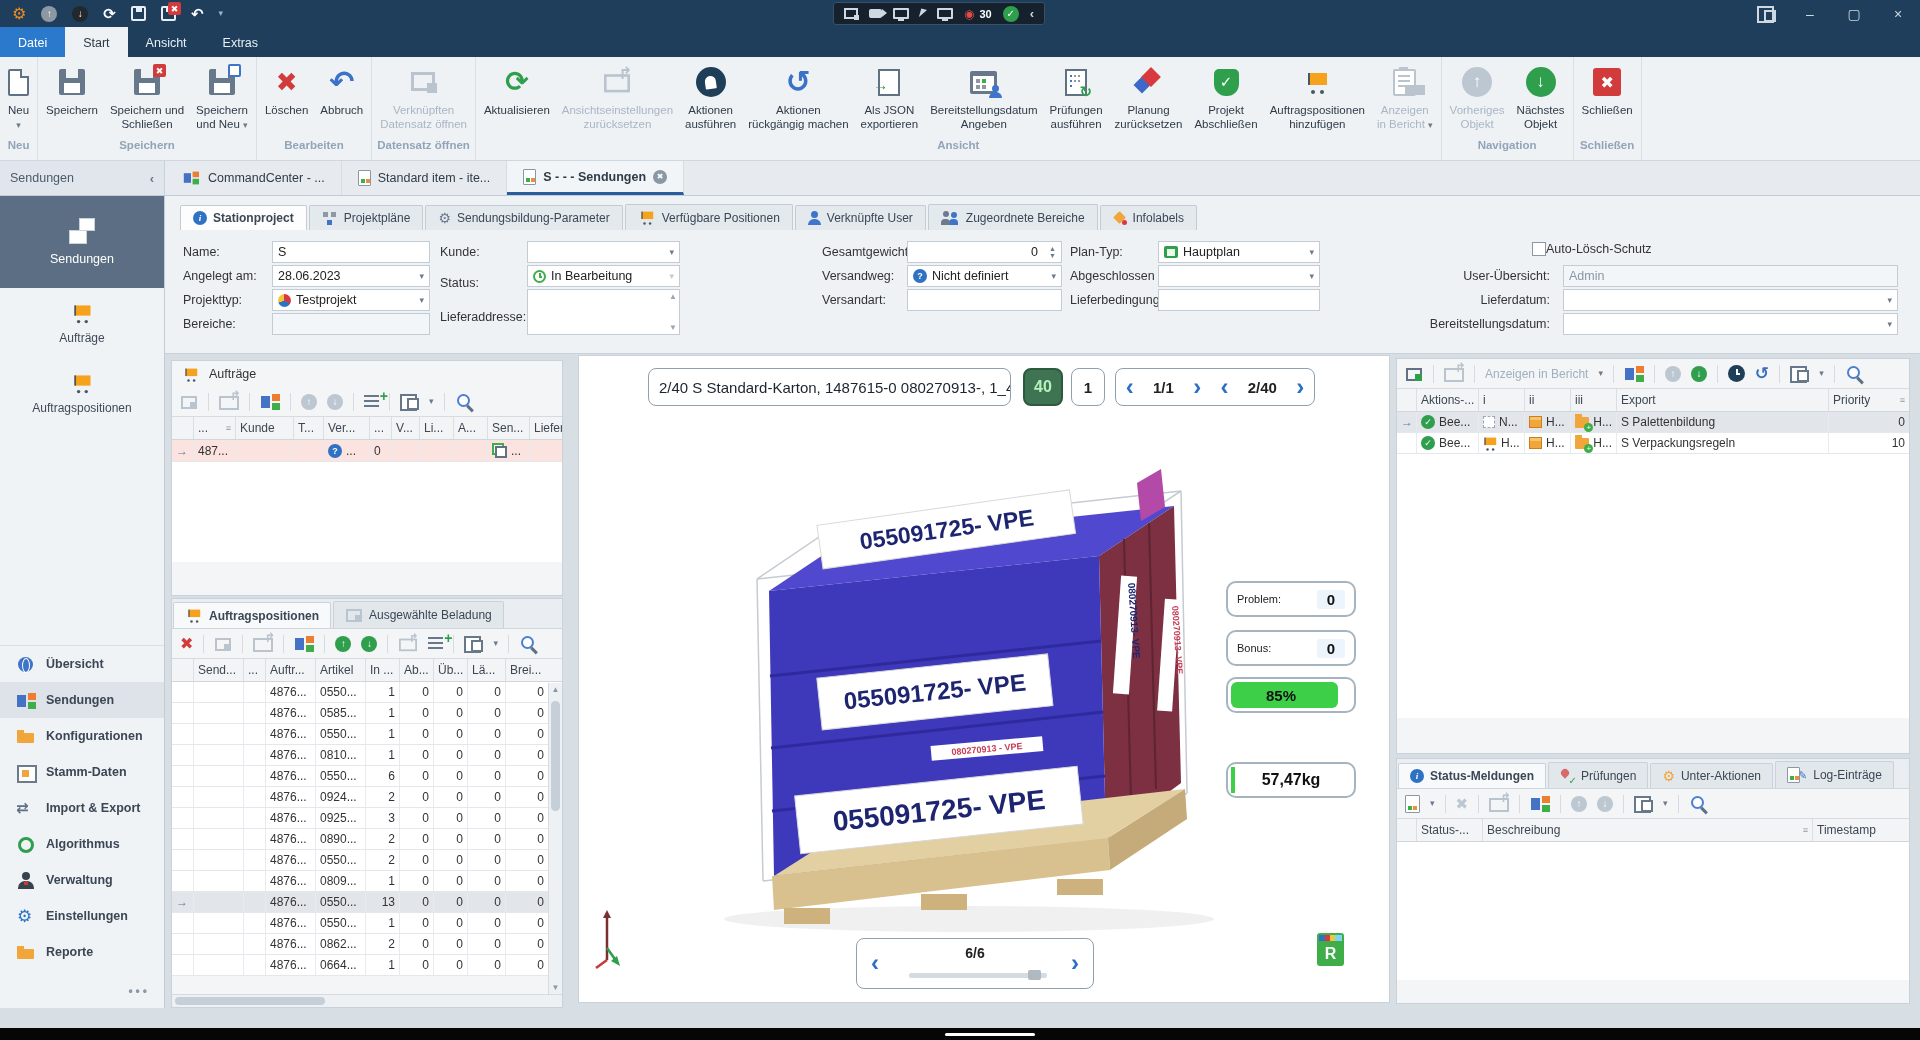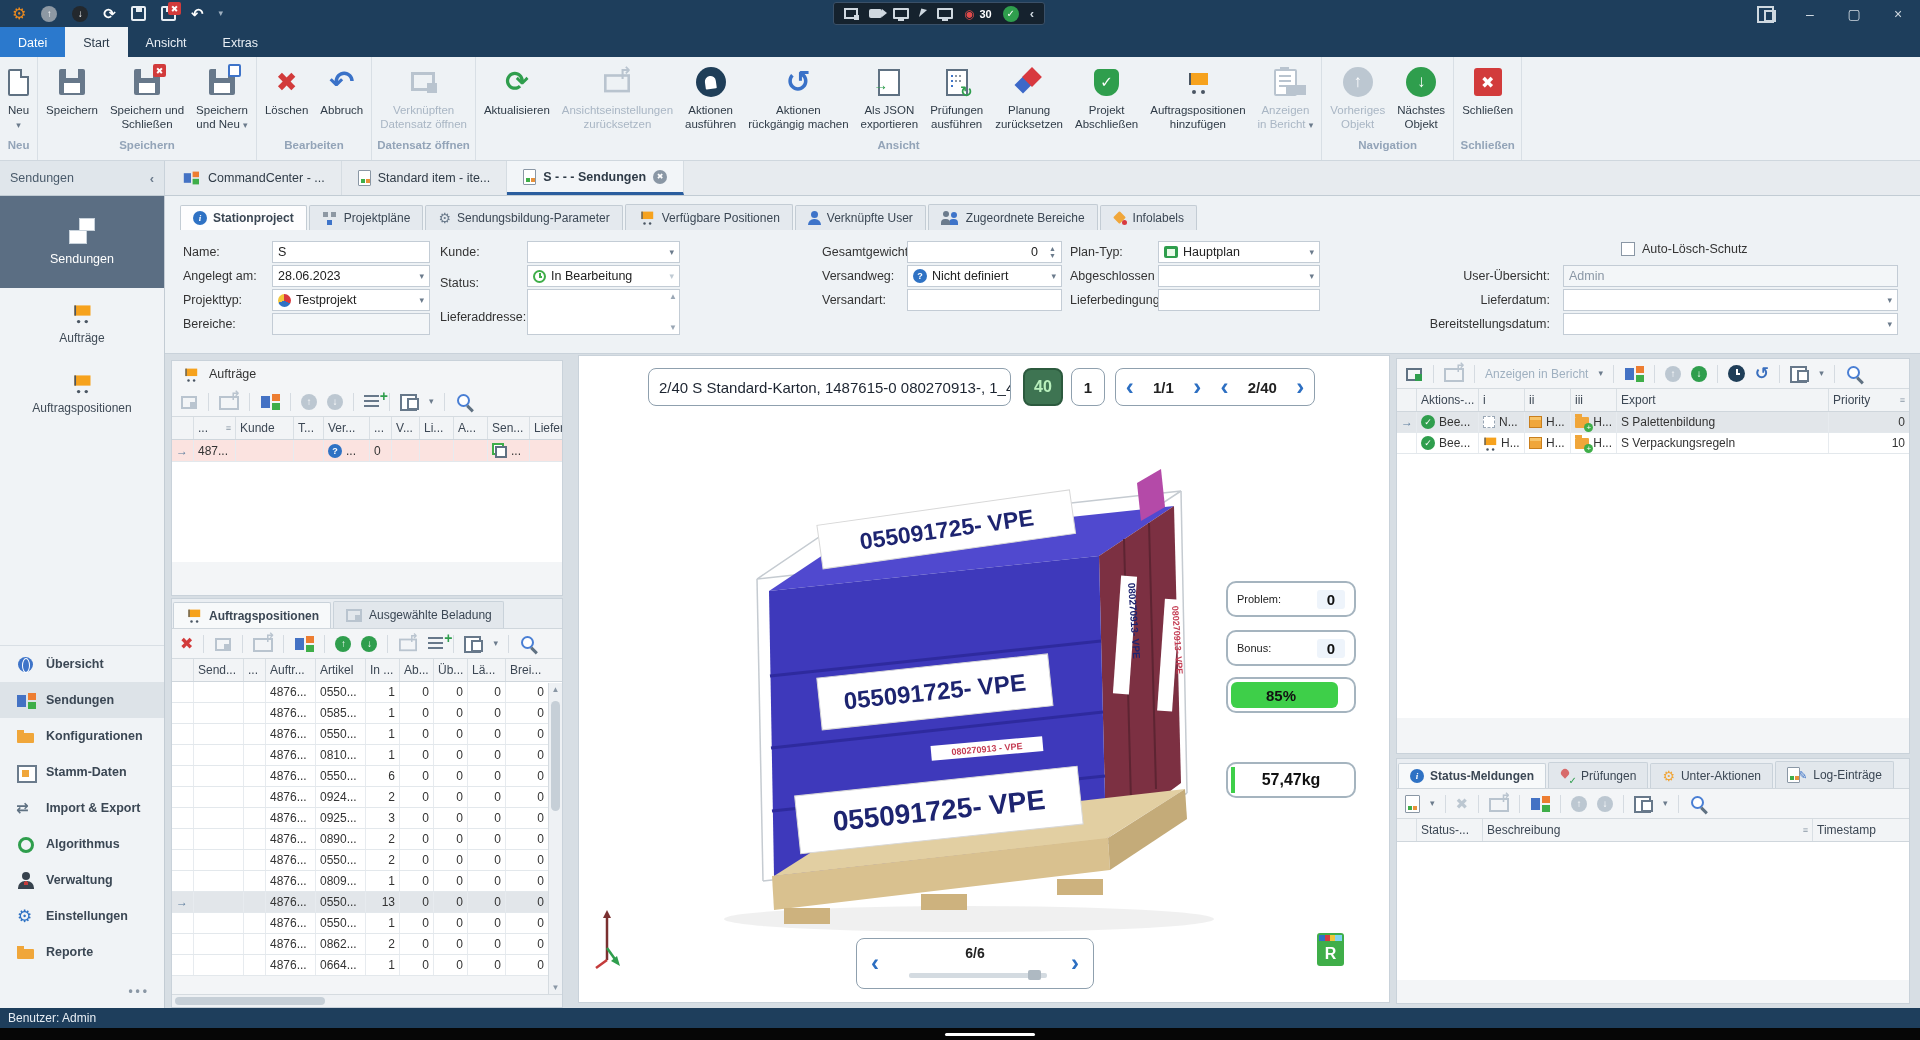--- a/index.html
+++ b/index.html
@@ -408,20 +408,28 @@
           <span class="rlbl"><span>Aktionen</span><br><span>rückgängig machen</span></span>
         </div>
         <div class="rbtn">
           <span class="ibox">
               <span class="jdoc"></span>
             </span>
           <span class="rlbl"><span>Als JSON</span><br><span>exportieren</span></span>
         </div>
         <div class="rbtn">
           <span class="ibox">
+              <span class="cal">
+                <span class="pp"></span>
+              </span>
+            </span>
+          <span class="rlbl"><span>Bereitstellungsdatum</span><br><span>Angeben</span></span>
+        </div>
+        <div class="rbtn">
+          <span class="ibox">
               <span class="chkl"></span>
             </span>
           <span class="rlbl"><span>Prüfungen</span><br><span>ausführen</span></span>
         </div>
         <div class="rbtn">
           <span class="ibox">
               <span class="diam"></span>
             </span>
           <span class="rlbl"><span>Planung</span><br><span>zurücksetzen</span></span>
         </div>
@@ -650,21 +658,21 @@
           <span>Hauptplan</span>
           <span class="dd">▾</span>
         </div>
       <span class="flabel" style="left:905px;top:73px">Abgeschlossen am:</span>
       <div class="fld" style="left:993px;top:69px;width:162px">
           <span class="dd">▾</span>
         </div>
       <span class="flabel" style="left:905px;top:97px">Lieferbedingungen:</span>
       <div class="fld" style="left:993px;top:93px;width:162px"></div>
 
-      <div style="position:absolute;left:1456px;top:46px;display:flex;align-items:flex-start;gap:7px">
+      <div style="position:absolute;left:1367px;top:46px;display:flex;align-items:flex-start;">
         <span class="chk"></span>
         <span class="flabel" style="position:static">Auto-Lösch-Schutz</span>
       </div>
       <span class="flabel" style="left:1165px;top:73px;width:220px;text-align:right">User-Übersicht:</span>
       <div class="fld disab" style="left:1398px;top:69px;width:335px">
           <span>Admin</span>
         </div>
       <span class="flabel" style="left:1165px;top:97px;width:220px;text-align:right">Lieferdatum:</span>
       <div class="fld" style="left:1398px;top:93px;width:335px">
           <span class="dd">▾</span>
@@ -1238,19 +1246,16 @@
         <div class="gh" style="width:330px">
             <span>Beschreibung</span>
             <span class="sortg">≡</span>
           </div>
         <div class="gh" style="width:96px;border-right:none">Timestamp</div>
       </div>
       <div class="gbody" style="height:138px"></div>
     </div>
   </div>
 
-  <div class="statusbar">
-    <span>Benutzer: Admin</span>
-  </div>
   <div class="blackbar">
       <span></span>
     </div>
 </div>
 
 </body></html>

